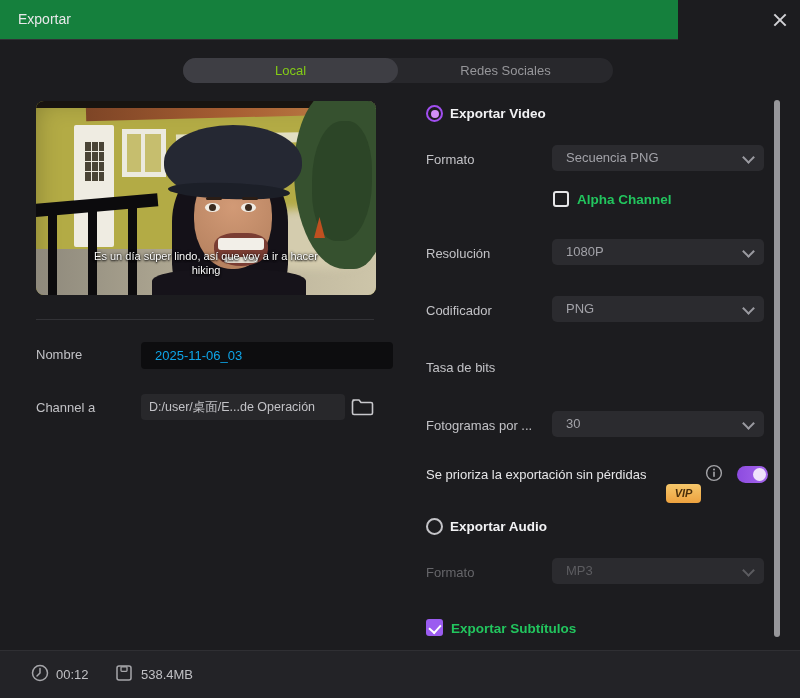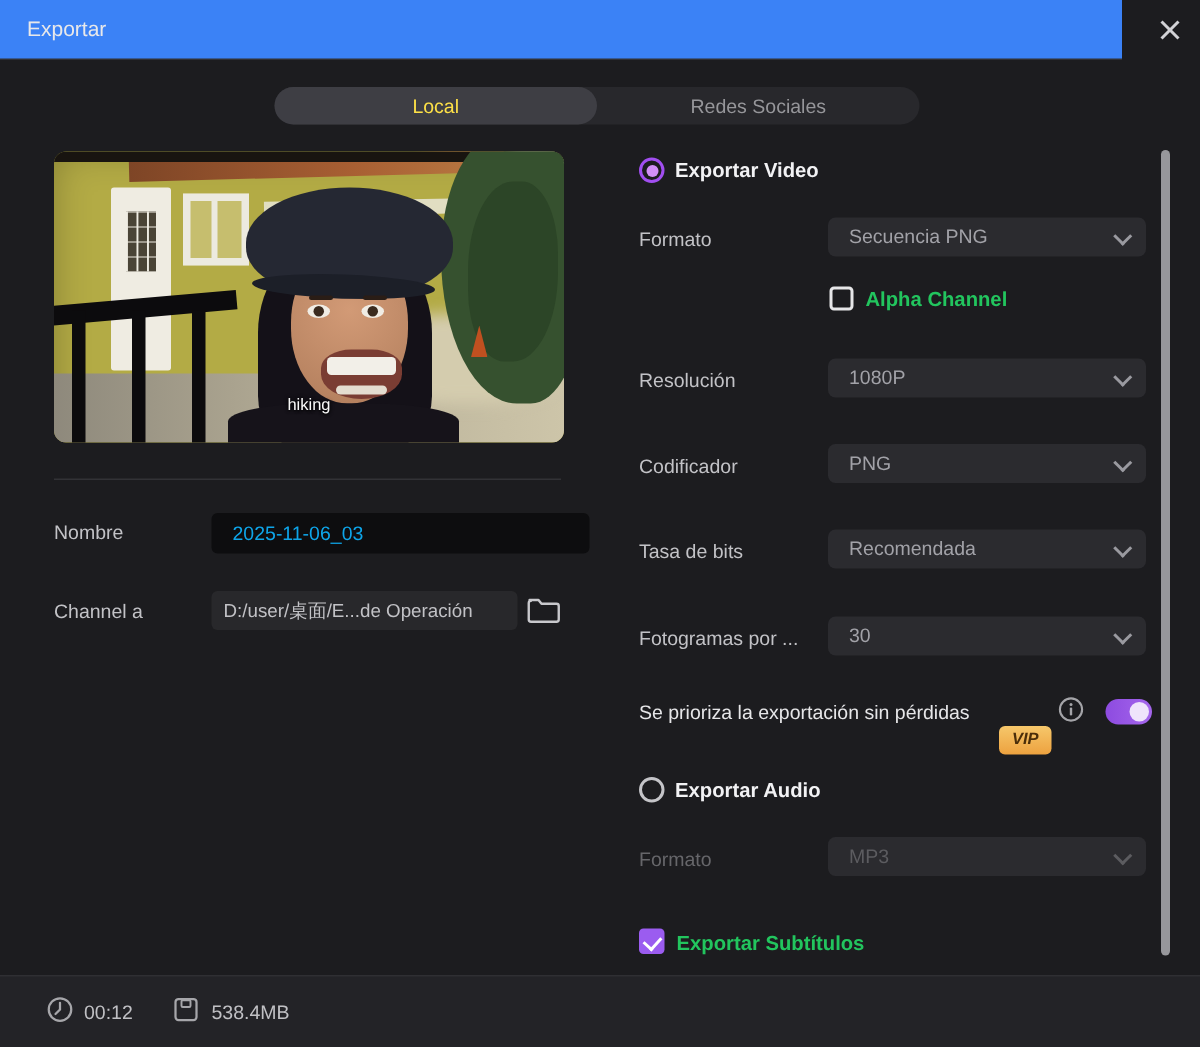--- a/index.html
+++ b/index.html
@@ -4,35 +4,35 @@
 <style>
   * { margin:0; padding:0; box-sizing:border-box; }
   html,body { background:#000; }
   body { font-family:"Liberation Sans", sans-serif; }
   #app {
     position:relative; width:800px; height:698px; overflow:hidden;
     background:#1c1c1f; color:#c8c8cc;
   }
 
   
-  .titlebar { position:absolute; left:0; top:0; width:748px; height:40px;
-    background:#3b82f6; border-bottom:1px solid #313135; }
+  .titlebar { position:absolute; left:0; top:0; width:678px; height:40px;
+    background:#15803d; border-bottom:1px solid #313135; }
   .title { position:absolute; left:18px; top:11px; font-size:14px; color:#e8e8ea; }
   .close-btn { position:absolute; left:766px; top:6px; width:28px; height:28px; cursor:pointer; }
   .close-btn::before, .close-btn::after { content:""; position:absolute; left:6px; top:13px;
     width:16px; height:2px; background:#d2d2d6; }
   .close-btn::before { transform:rotate(45deg); }
   .close-btn::after { transform:rotate(-45deg); }
 
   
   .tab-group { position:absolute; left:183px; top:58px; width:430px; height:25px;
     background:#28282c; border-radius:13px; display:flex; }
   .tab { flex:1; height:25px; line-height:25px; text-align:center; font-size:13px;
     color:#96969a; border-radius:13px; cursor:pointer; }
-  .tab.active { background:#3e3e44; color:#fde047; }
+  .tab.active { background:#3e3e44; color:#84cc16; }
 
   
   .preview { position:absolute; left:36px; top:101px; width:340px; height:194px;
     border-radius:8px; overflow:hidden; background:#b3ab45;
     box-shadow:inset 0 0 24px rgba(0,0,0,.25); }
   .pv { position:absolute; }
   .pv-topdark { left:0; top:0; width:340px; height:7px; background:#181410; }
   .pv-roof { left:50px; top:2px; width:250px; height:15px;
     background:linear-gradient(90deg,#7e4526,#a85f33 60%,#b97a43); transform:rotate(-1.5deg); }
   .pv-fascia { left:140px; top:32px; width:170px; height:10px; background:#e9e6d8; opacity:.85;
@@ -174,20 +174,21 @@
     <div class="pv pv-eye" style="left:169px;"></div>
     <div class="pv pv-eye" style="left:205px;"></div>
     <div class="pv pv-mouth"></div>
     <div class="pv pv-teeth"></div>
     <div class="pv pv-teeth2"></div>
     <div class="pv pv-body"></div>
     <div class="pv pv-rail"></div>
     <div class="pv pv-post" style="left:12px;"></div>
     <div class="pv pv-post" style="left:52px;"></div>
     <div class="pv pv-post" style="left:92px;"></div>
+    <div class="pv pv-sub" style="top:149px;">Es un día súper lindo, así que voy a ir a hacer</div>
     <div class="pv pv-sub" style="top:163px;">hiking</div>
   </div>
 
   <div class="hr"></div>
 
   <div class="lbl" style="left:36px; top:347px;">Nombre</div>
   <input class="name-input" value="2025-11-06_03" style="">
   <div class="lbl" style="left:36px; top:400px;">Channel a</div>
   <div class="path-field">D:/user/桌面/E...de Operación</div>
   <div class="folder-btn">
@@ -214,24 +215,20 @@
     <span class="chev"></span>
   </div>
 
   <div class="lbl" style="left:426px; top:303px;">Codificador</div>
   <div class="dd" style="top:296px;">
     <span class="dd-val">PNG</span>
     <span class="chev"></span>
   </div>
 
   <div class="lbl" style="left:426px; top:360px;">Tasa de bits</div>
-  <div class="dd" style="top:353px;">
-    <span class="dd-val">Recomendada</span>
-    <span class="chev"></span>
-  </div>
 
   <div class="lbl" style="left:426px; top:418px;">Fotogramas por ...</div>
   <div class="dd" style="top:411px;">
     <span class="dd-val">30</span>
     <span class="chev"></span>
   </div>
 
   <div class="plain-label" style="left:426px; top:467px;">Se prioriza la exportación sin pérdidas</div>
   <div class="vip">VIP</div>
   <div class="info">

